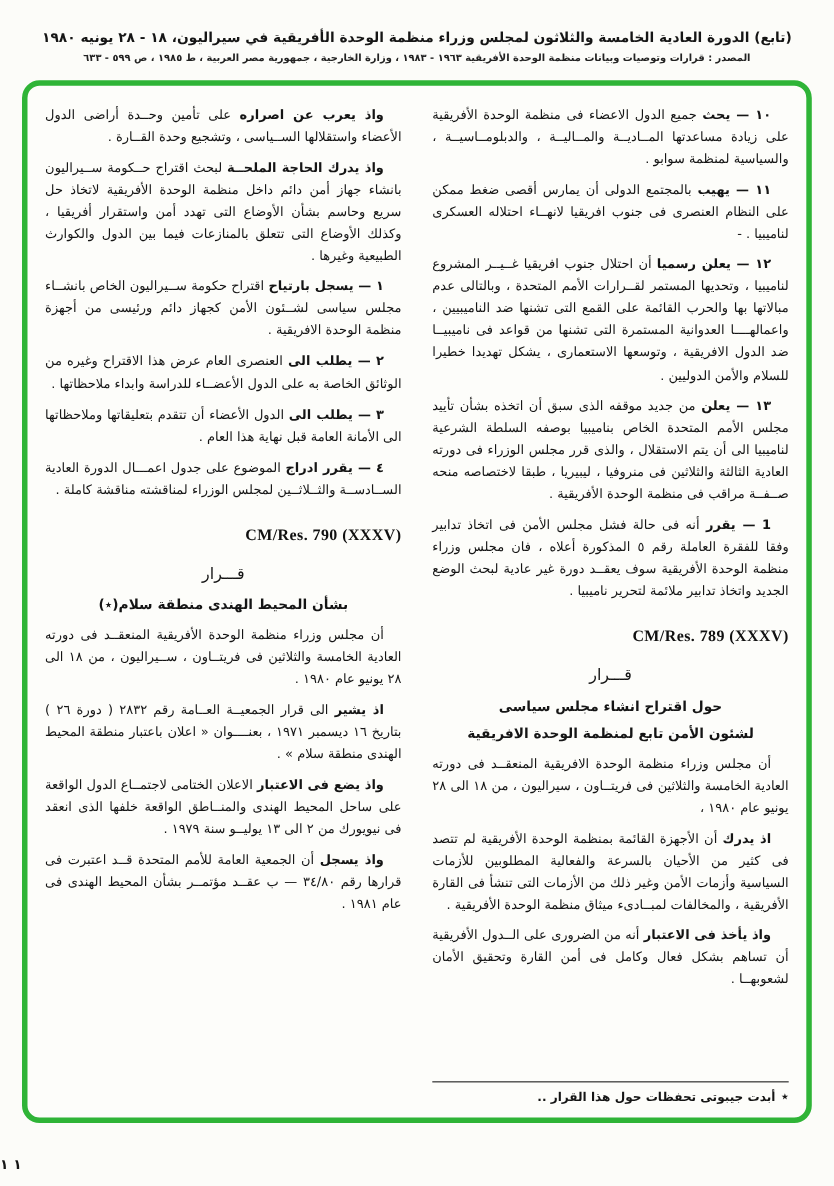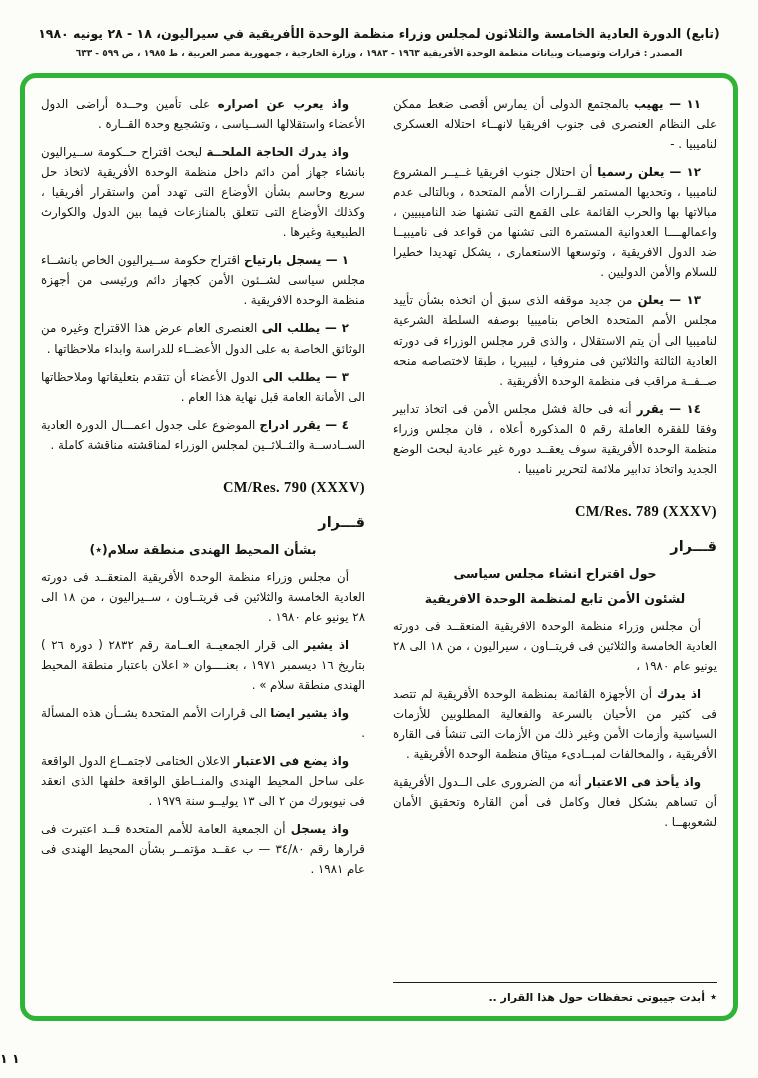--- a/index.html
+++ b/index.html
@@ -41,22 +41,22 @@
     direction:ltr;
     text-align:right;
     font-family:"Liberation Serif", serif;
     font-size:14.5px;
     font-weight:bold;
     letter-spacing:0.4px;
     margin:16px 0 8px;
     color:#101010;
   }
   .res-heading {
-    text-align:right;
-    font-weight:bold;
+    text-align:center;
+    font-weight:normal;
     font-size:14.5px;
     letter-spacing:3px;
     margin:10px 0 12px;
   }
   .res-sub {
     text-align:center;
     font-weight:bold;
     font-size:12.5px;
     margin-bottom:10px;
   }
@@ -91,28 +91,29 @@
     <div class="header-line1">(تابع) الدورة العادية الخامسة والثلاثون لمجلس وزراء منظمة الوحدة الأفريقية في سيراليون، ١٨ - ٢٨ يونيه ١٩٨٠</div>
     <div class="header-line2">المصدر : قرارات وتوصيات وبيانات منظمة الوحدة الأفريقية ١٩٦٣ - ١٩٨٣ ، وزارة الخارجية ، جمهورية مصر العربية ، ط ١٩٨٥ ، ص ٥٩٩ - ٦٣٣</div>
   </div>
 
   <div class="green-box">
     <div class="columns">
 
       <div class="column">
         <div>
 
+            <p class="para"><span class="lead">١٠ — يحث</span> <span>جميع الدول الاعضاء فى منظمة الوحدة الأفريقية على زيادة مساعدتها المــاديــة والمــاليــة ، والدبلومــاسيــة ، والسياسية لمنظمة سوابو .</span></p>
 
             <p class="para"><span class="lead">١١ — يهيب</span> <span>بالمجتمع الدولى أن يمارس أقصى ضغط ممكن على النظام العنصرى فى جنوب افريقيا لانهــاء احتلاله العسكرى لناميبيا . -</span></p>
 
             <p class="para"><span class="lead">١٢ — يعلن رسميا</span> <span>أن احتلال جنوب افريقيا غــيــر المشروع لناميبيا ، وتحديها المستمر لقــرارات الأمم المتحدة ، وبالتالى عدم مبالاتها بها والحرب القائمة على القمع التى تشنها ضد الناميبيين ، واعمالهــــا العدوانية المستمرة التى تشنها من قواعد فى ناميبيــا ضد الدول الافريقية ، وتوسعها الاستعمارى ، يشكل تهديدا خطيرا للسلام والأمن الدوليين .</span></p>
 
             <p class="para"><span class="lead">١٣ — يعلن</span> <span>من جديد موقفه الذى سبق أن اتخذه بشأن تأييد مجلس الأمم المتحدة الخاص بناميبيا بوصفه السلطة الشرعية لناميبيا الى أن يتم الاستقلال ، والذى قرر مجلس الوزراء فى دورته العادية الثالثة والثلاثين فى منروفيا ، ليبيريا ، طبقا لاختصاصه منحه صــفــة مراقب فى منظمة الوحدة الأفريقية .</span></p>
 
-            <p class="para"><span class="lead">١٤ — يقرر</span> <span>أنه فى حالة فشل مجلس الأمن فى اتخاذ تدابير وفقا للفقرة العاملة رقم ٥ المذكورة أعلاه ، فان مجلس وزراء منظمة الوحدة الأفريقية سوف يعقــد دورة غير عادية لبحث الوضع الجديد واتخاذ تدابير ملائمة لتحرير ناميبيا .</span></p>
+            <p class="para"><span class="lead">1 — يقرر</span> <span>أنه فى حالة فشل مجلس الأمن فى اتخاذ تدابير وفقا للفقرة العاملة رقم ٥ المذكورة أعلاه ، فان مجلس وزراء منظمة الوحدة الأفريقية سوف يعقــد دورة غير عادية لبحث الوضع الجديد واتخاذ تدابير ملائمة لتحرير ناميبيا .</span></p>
           </div>
 
         <div class="res-code">CM/Res. 789 (XXXV)</div>
         <div class="res-heading">قـــرار</div>
         <div class="res-sub">حول اقتراح انشاء مجلس سياسى</div>
         <div class="res-sub">لشئون الأمن تابع لمنظمة الوحدة الافريقية</div>
 
         <div>
 
             <p class="para"><span class="lead"></span> <span>أن مجلس وزراء منظمة الوحدة الافريقية المنعقــد فى دورته العادية الخامسة والثلاثين فى فريتــاون ، سيراليون ، من ١٨ الى ٢٨ يونيو عام ١٩٨٠ ،</span></p>
@@ -147,21 +148,20 @@
         <div class="res-code">CM/Res. 790 (XXXV)</div>
         <div class="res-heading">قـــرار</div>
         <div class="res-sub">بشأن المحيط الهندى منطقة سلام(٭)</div>
 
         <div>
 
             <p class="para"><span class="lead"></span> <span>أن مجلس وزراء منظمة الوحدة الأفريقية المنعقــد فى دورته العادية الخامسة والثلاثين فى فريتــاون ، ســيراليون ، من ١٨ الى ٢٨ يونيو عام ١٩٨٠ .</span></p>
 
             <p class="para"><span class="lead">اذ يشير</span> <span>الى قرار الجمعيــة العــامة رقم ٢٨٣٢ ( دورة ٢٦ ) بتاريخ ١٦ ديسمبر ١٩٧١ ، بعنــــوان « اعلان باعتبار منطقة المحيط الهندى منطقة سلام » .</span></p>
 
-            <p class="para"><span class="lead">واذ يشير ايضا</span> <span>الى قرارات الأمم المتحدة بشــأن هذه المسألة .</span></p>
 
             <p class="para"><span class="lead">واذ يضع فى الاعتبار</span> <span>الاعلان الختامى لاجتمــاع الدول الواقعة على ساحل المحيط الهندى والمنــاطق الواقعة خلفها الذى انعقد فى نيويورك من ٢ الى ١٣ يوليــو سنة ١٩٧٩ .</span></p>
 
             <p class="para"><span class="lead">واذ يسجل</span> <span>أن الجمعية العامة للأمم المتحدة قــد اعتبرت فى قرارها رقم ٣٤/٨٠ — ب عقــد مؤتمــر بشأن المحيط الهندى فى عام ١٩٨١ .</span></p>
           </div>
       </div>
 
     </div>
   </div>
 

